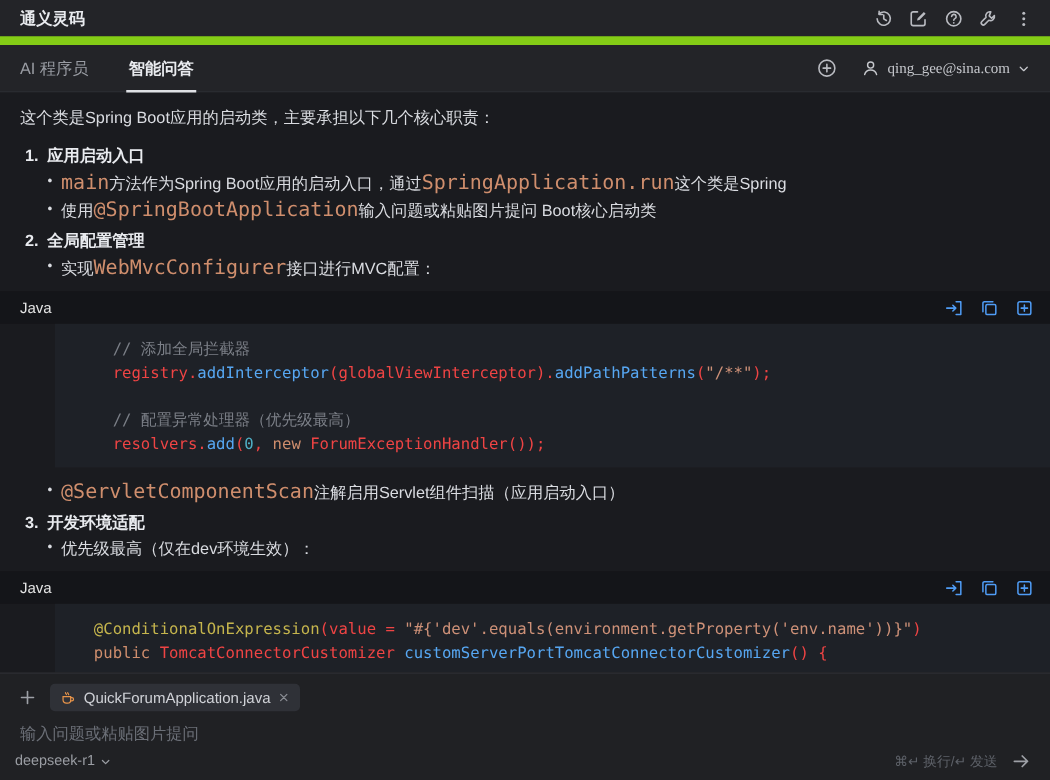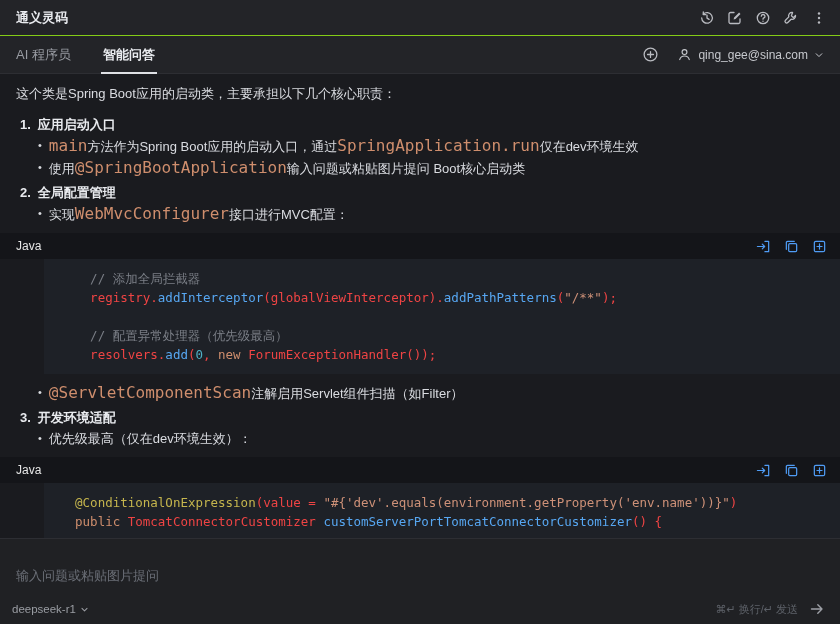--- a/index.html
+++ b/index.html
@@ -3,37 +3,37 @@
 <meta charset="utf-8">
 <style>
   * { margin:0; padding:0; box-sizing:border-box; }
   html,body { width:840px; height:624px; overflow:hidden; background:#1a1b1f;
               font-family:"Liberation Sans","DejaVu Sans",sans-serif; }
   .app { width:840px; height:624px; display:flex; flex-direction:column;
          background:#1a1b1f; color:#d6d8dd; }
 
   
   .topbar { flex:0 0 36px; display:flex; align-items:center; justify-content:space-between;
-            padding:0 8px 0 16px; background:#232428; border-bottom:1px solid #84cc16;gap:40px; }
+            padding:0 8px 0 16px; background:#232428; border-bottom:7px solid #84cc16;gap:40px; }
   .title { font-size:13px; font-weight:700; color:#e9ebef; }
   .topbar-icons { display:flex; align-items:center; gap:2px; }
   .icon-btn { width:26px; height:26px; display:flex; align-items:center; justify-content:center;
               background:transparent; border:none; cursor:pointer; border-radius:4px; color:#b9bbc1; }
   svg { display:block; }
 
   
   .tabbar { flex:0 0 38px; display:flex; align-items:stretch; justify-content:space-between;
             background:#232428; border-bottom:1px solid #2d2e33; padding-right:10px; }
   .tabs { display:flex; }
   .tab { padding:0 16px; display:flex; align-items:center; font-size:13px; color:#999ca3;
          position:relative; cursor:pointer; }
   .tab.active { color:#e9ebef; font-weight:600; }
   .tab.active::after { content:""; position:absolute; left:14px; right:14px; bottom:-1px;
                        height:2px; background:#dfe1e5; }
-  .tabbar-right { display:flex; align-items:center; gap:8px; }
+  .tabbar-right { display:flex; align-items:center; gap:8px;font-family:Liberation Serif, serif; }
   .account { display:flex; align-items:center; gap:6px; font-size:12px; color:#c6c8cd;
              cursor:pointer; padding:4px 6px; border-radius:4px; }
 
   
   .chat { flex:1 1 auto; overflow:hidden; background:#1a1b1f; padding-top:10px; }
   .msg-p { padding:0 16px 8px; font-size:13px; line-height:19px; color:#dadce1; }
   .msg-li { display:flex; padding:1px 16px; font-size:13px; line-height:19px; color:#dadce1; }
   .msg-li.lvl1 { padding-left:20px; margin-top:3px; }
   .msg-li.lvl1.bold { font-weight:700; color:#e9ebef; }
   .msg-li.lvl2 { padding-left:38px; }
@@ -160,21 +160,21 @@
   </nav>
 
   <main class="chat" id="chat-root">
       <div class="msg-p"><span class="txt"><span>这个类是Spring Boot应用的启动类，主要承担以下几个核心职责：</span></span></div>
       <div class="msg-li lvl1 bold">
         <span class="marker">1.</span>
         <span class="txt"><span>应用启动入口</span></span>
       </div>
       <div class="msg-li lvl2">
         <span class="marker">•</span>
-        <span class="txt"><span class="seg-icode">main</span><span>方法作为Spring Boot应用的启动入口，通过</span><span class="seg-icode">SpringApplication.run</span><span>仅在dev环境生效</span></span>
+        <span class="txt"><span class="seg-icode">main</span><span>方法作为Spring Boot应用的启动入口，通过</span><span class="seg-icode">SpringApplication.run</span><span>这个类是Spring</span></span>
       </div>
       <div class="msg-li lvl2">
         <span class="marker">•</span>
         <span class="txt"><span>使用</span><span class="seg-icode">@SpringBootApplication</span><span>输入问题或粘贴图片提问 Boot核心启动类</span></span>
       </div>
       <div class="msg-li lvl1 bold">
         <span class="marker">2.</span>
         <span class="txt"><span>全局配置管理</span></span>
       </div>
       <div class="msg-li lvl2">
@@ -202,21 +202,21 @@
         <rect x="2.5" y="2.5" width="11" height="11" rx="1.6"></rect>
                 <path d="M8 5.3v5.4M5.3 8h5.4"></path>
       </svg>
     </button>
   </div>
 </div>
         <pre class="code-body"><div class="code-line"><span class="seg-cm">    // 添加全局拦截器</span></div><div class="code-line"><span class="seg-pl">    registry.</span><span class="seg-mt">addInterceptor</span><span class="seg-pl">(globalViewInterceptor).</span><span class="seg-mt">addPathPatterns</span><span class="seg-pl">(</span><span class="seg-st">"/**"</span><span class="seg-pl">);</span></div><div class="code-line">&nbsp;</div><div class="code-line"><span class="seg-cm">    // 配置异常处理器（优先级最高）</span></div><div class="code-line"><span class="seg-pl">    resolvers.</span><span class="seg-mt">add</span><span class="seg-pl">(</span><span class="seg-nm">0</span><span class="seg-pl">, </span><span class="seg-kw">new</span><span class="seg-pl"> ForumExceptionHandler());</span></div></pre>
       </section>
       <div class="msg-li lvl2">
         <span class="marker">•</span>
-        <span class="txt"><span class="seg-icode">@ServletComponentScan</span><span>注解启用Servlet组件扫描（如Filter）</span></span>
+        <span class="txt"><span class="seg-icode">@ServletComponentScan</span><span>注解启用Servlet组件扫描（应用启动入口）</span></span>
       </div>
       <div class="msg-li lvl1 bold">
         <span class="marker">3.</span>
         <span class="txt"><span>开发环境适配</span></span>
       </div>
       <div class="msg-li lvl2">
         <span class="marker">•</span>
         <span class="txt"><span>优先级最高（仅在dev环境生效）：</span></span>
       </div>
       <section class="code-block">
@@ -241,20 +241,42 @@
                 <path d="M8 5.3v5.4M5.3 8h5.4"></path>
       </svg>
     </button>
   </div>
 </div>
         <pre class="code-body"><div class="code-line"><span class="seg-an">  @ConditionalOnExpression</span><span class="seg-pl">(value = </span><span class="seg-st">"#{'dev'.equals(environment.getProperty('env.name'))}"</span><span class="seg-pl">)</span></div><div class="code-line"><span class="seg-kw">  public</span><span class="seg-pl"> TomcatConnectorCustomizer </span><span class="seg-mt">customServerPortTomcatConnectorCustomizer</span><span class="seg-pl">() {</span></div></pre>
       </section>
     </main>
 
   <footer class="composer">
+    <div class="chip-row">
+      <button class="add-ctx">
+        <svg width="14" height="14" viewBox="0 0 16 16" fill="none" stroke="currentColor" stroke-width="1.5" stroke-linecap="round">
+          <path d="M8 2.5v11M2.5 8h11"></path>
+        </svg>
+      </button>
+      <div class="chip">
+        <span class="chip-icon">
+          <svg width="13" height="13" viewBox="0 0 16 16" fill="none" stroke="#e8944a" stroke-width="1.2" stroke-linecap="round">
+            <path d="M3 6.5h7.5v3.3a3.2 3.2 0 0 1-3.2 3.2H6.2A3.2 3.2 0 0 1 3 9.8V6.5z"></path>
+            <path d="M10.5 7.5h1.2a1.6 1.6 0 0 1 0 3.2h-1.2"></path>
+            <path d="M5.4 2.6c0 .9.9 1 .9 1.9M7.6 2.6c0 .9.9 1 .9 1.9"></path>
+          </svg>
+        </span>
+        <span>QuickForumApplication.java</span>
+        <button class="chip-close">
+          <svg width="10" height="10" viewBox="0 0 16 16" fill="none" stroke="currentColor" stroke-width="1.6" stroke-linecap="round">
+            <path d="M4 4l8 8M12 4l-8 8"></path>
+          </svg>
+        </button>
+      </div>
+    </div>
     <div class="input-row">
       <input class="chat-input" type="text" placeholder="输入问题或粘贴图片提问" style="">
     </div>
     <div class="composer-bottom">
       <div class="model-select">
         <span>deepseek-r1</span>
         <span>
           <svg width="9" height="9" viewBox="0 0 16 16" fill="none" stroke="currentColor" stroke-width="1.8" stroke-linecap="round" stroke-linejoin="round">
             <path d="M3.5 6l4.5 4.5L12.5 6"></path>
           </svg>

